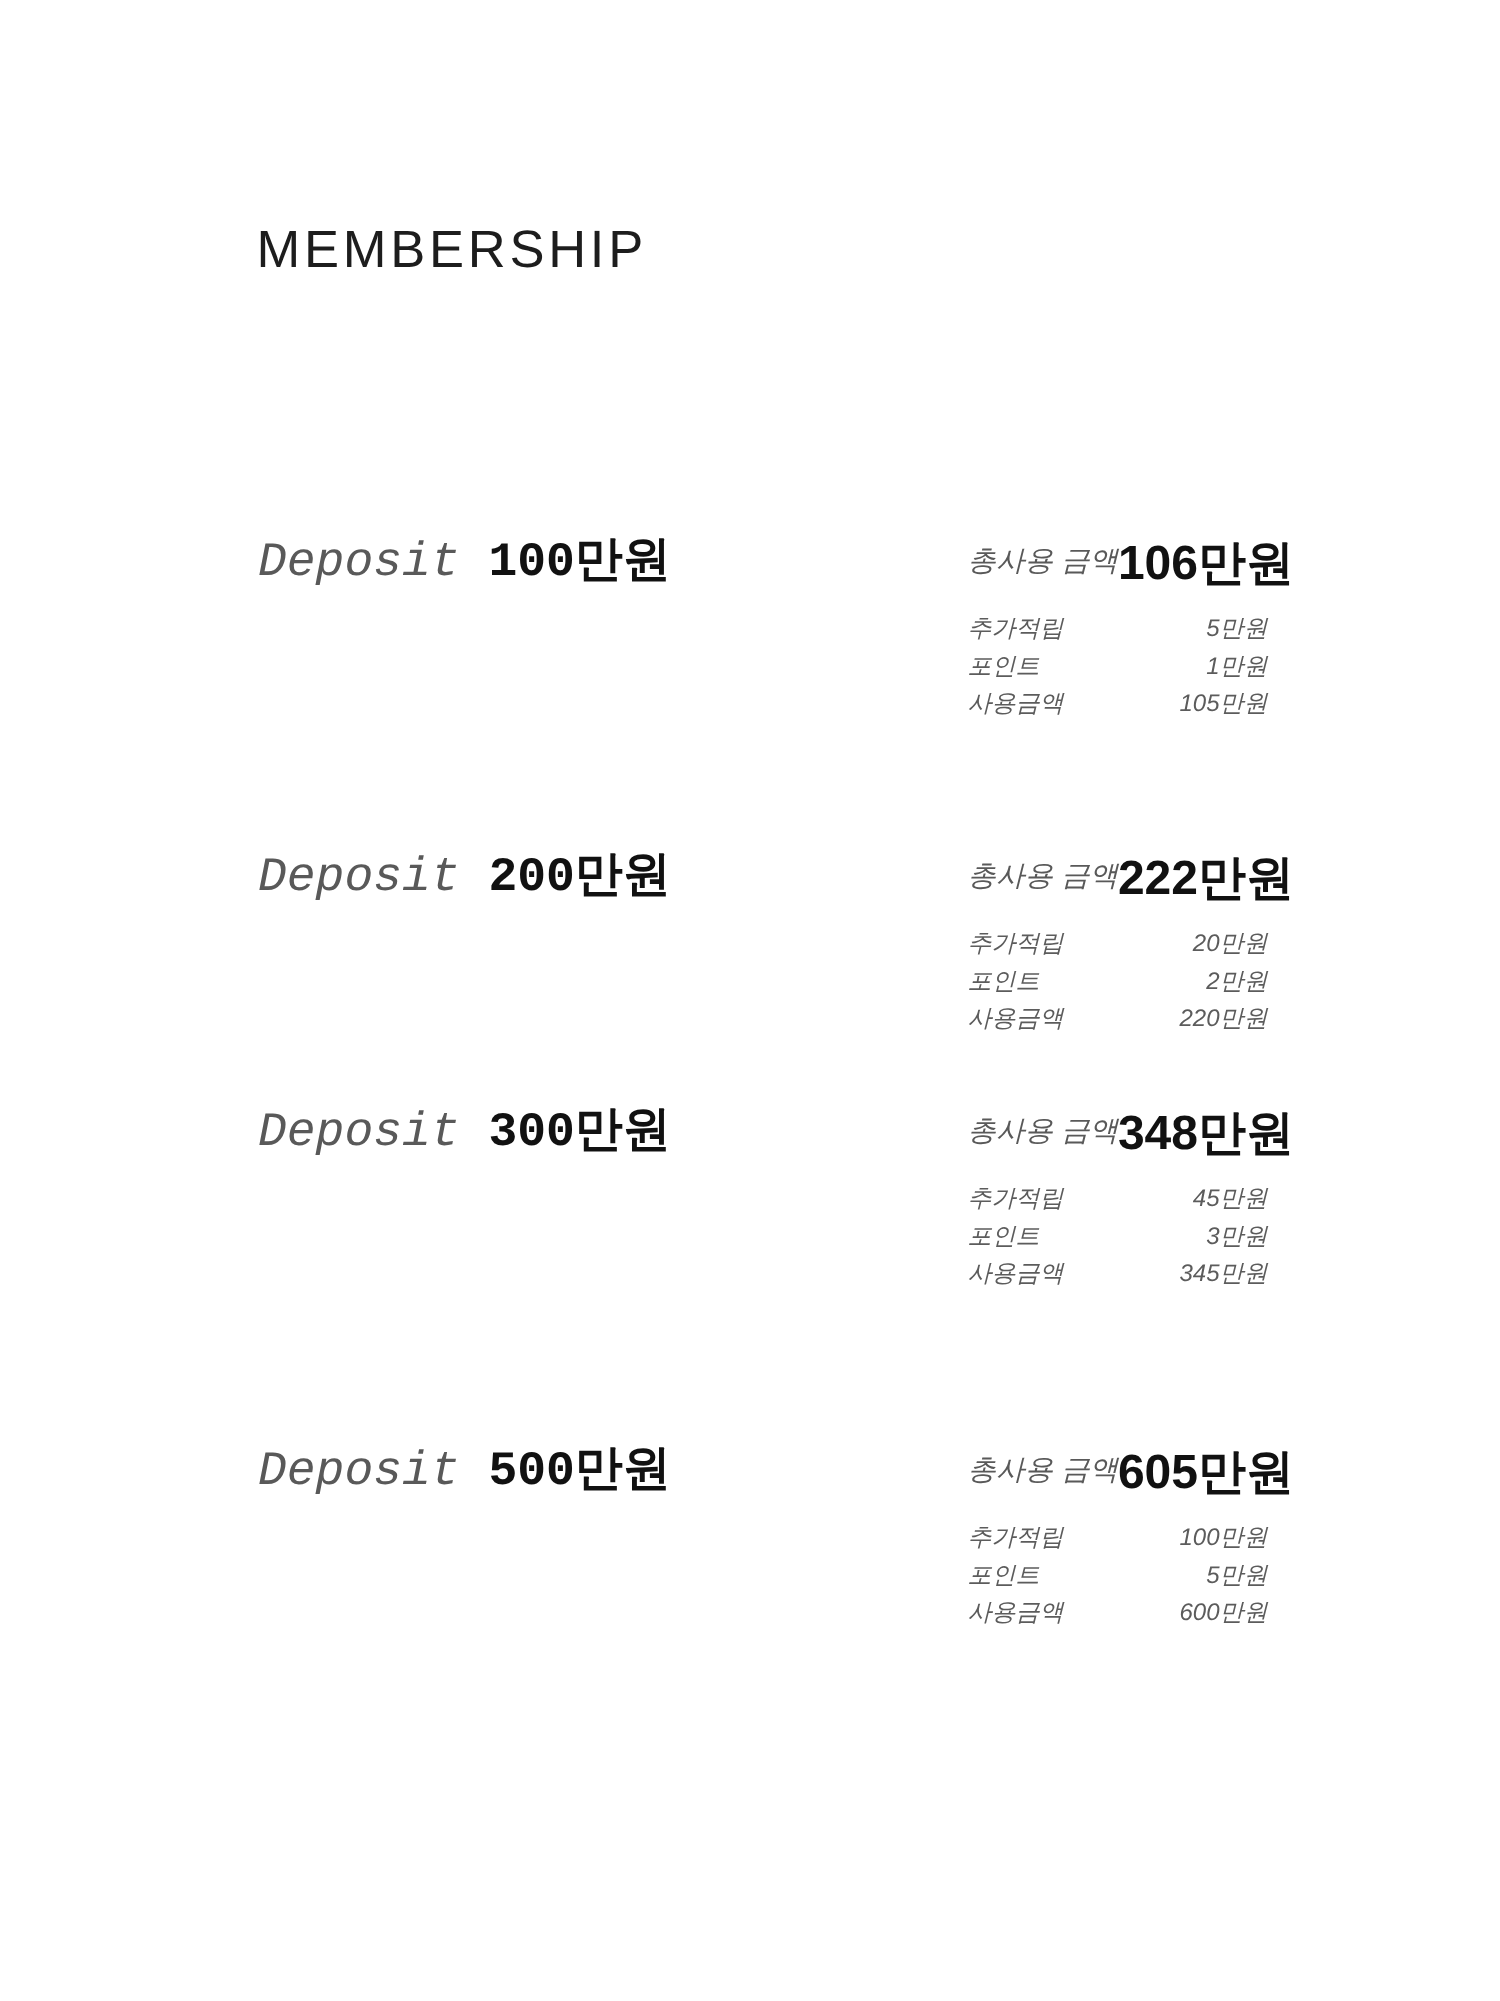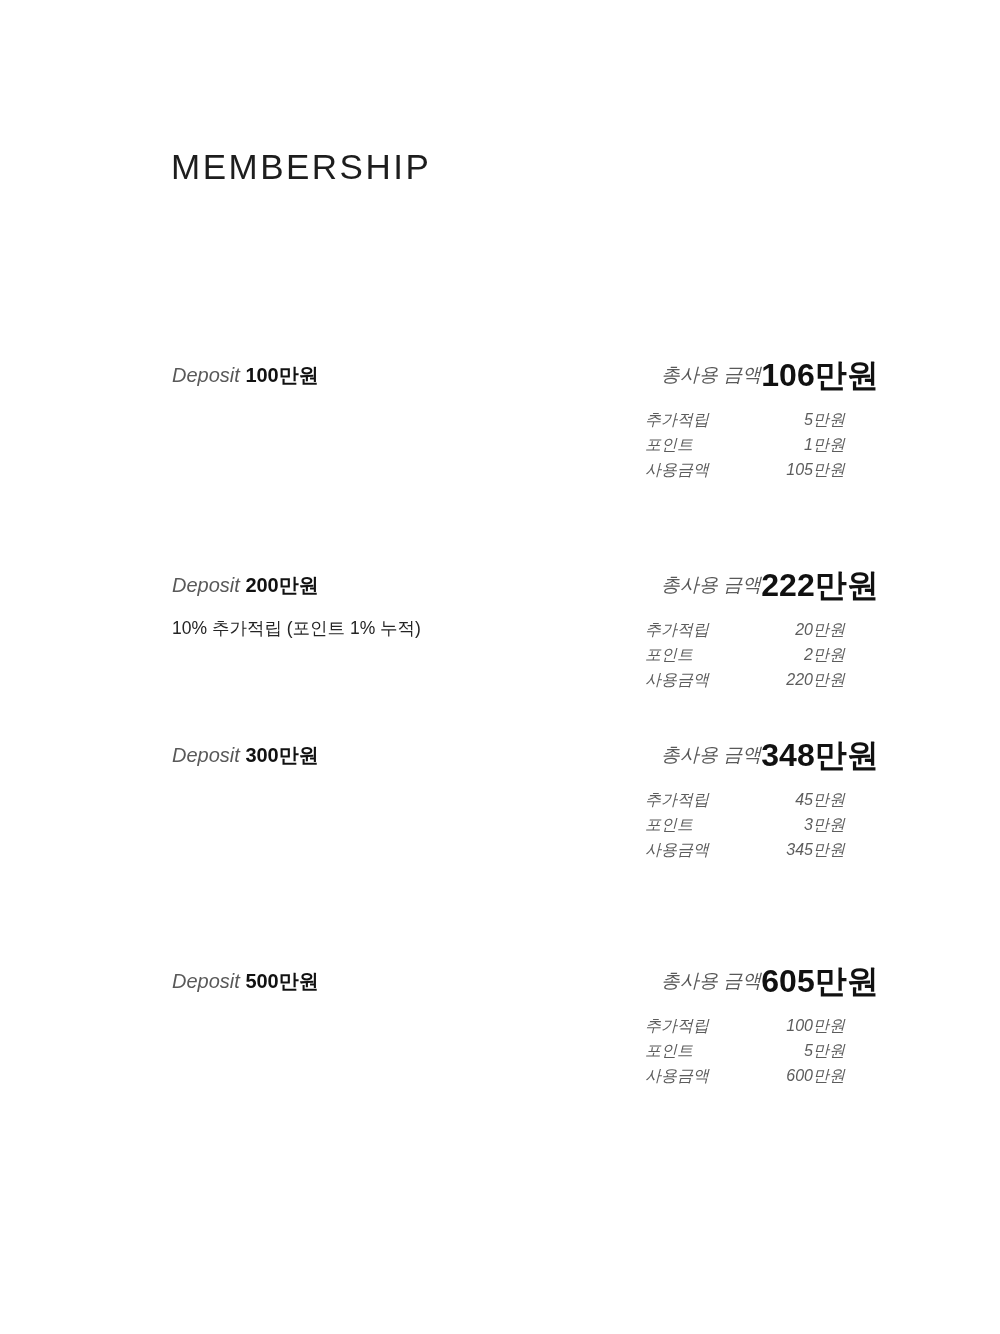--- a/index.html
+++ b/index.html
@@ -29,23 +29,24 @@
   }
   .tier-1 { top: 360px; }
   .tier-2 { top: 570px; }
   .tier-3 { top: 740px; }
   .tier-4 { top: 966px; }
 
   .deposit-heading {
     position: absolute;
     left: 0;
     top: 0;
-    font-size: 20px;
+    font-size: 32px;
     line-height: 30px;
     white-space: nowrap;
+    font-family: Liberation Mono, monospace;
   }
   .deposit-label {
     font-style: italic;
     color: #595959;
     font-weight: 400;
   }
   .deposit-amount {
     color: #111111;
     font-weight: 700;
   }
@@ -62,21 +63,20 @@
     position: absolute;
     left: 473px;
     top: 0;
     width: 200px;
   }
   .total-row {
     display: flex;
     justify-content: space-between;
     align-items: center;
     line-height: 30px;
-    margin-left: 16px;
   }
   .total-label {
     font-style: italic;
     color: #595959;
     font-size: 19px;
     white-space: nowrap;
   }
   .total-value {
     color: #111111;
     font-weight: 700;
@@ -132,21 +132,20 @@
         </div>
       </div>
     </div>
   </section>
 
   <section class="tier tier-2">
     <div class="deposit-heading">
       <span class="deposit-label">Deposit</span>
       <span class="deposit-amount">200만원</span>
     </div>
-    <div class="benefit-text">10% 추가적립 (포인트 1% 누적)</div>
     <div class="summary">
       <div class="total-row">
         <span class="total-label">총사용 금액</span>
         <span class="total-value">222만원</span>
       </div>
       <div class="detail-rows">
         <div class="detail-row">
           <span class="detail-label">추가적립</span>
           <span class="detail-value">20만원</span>
         </div>

